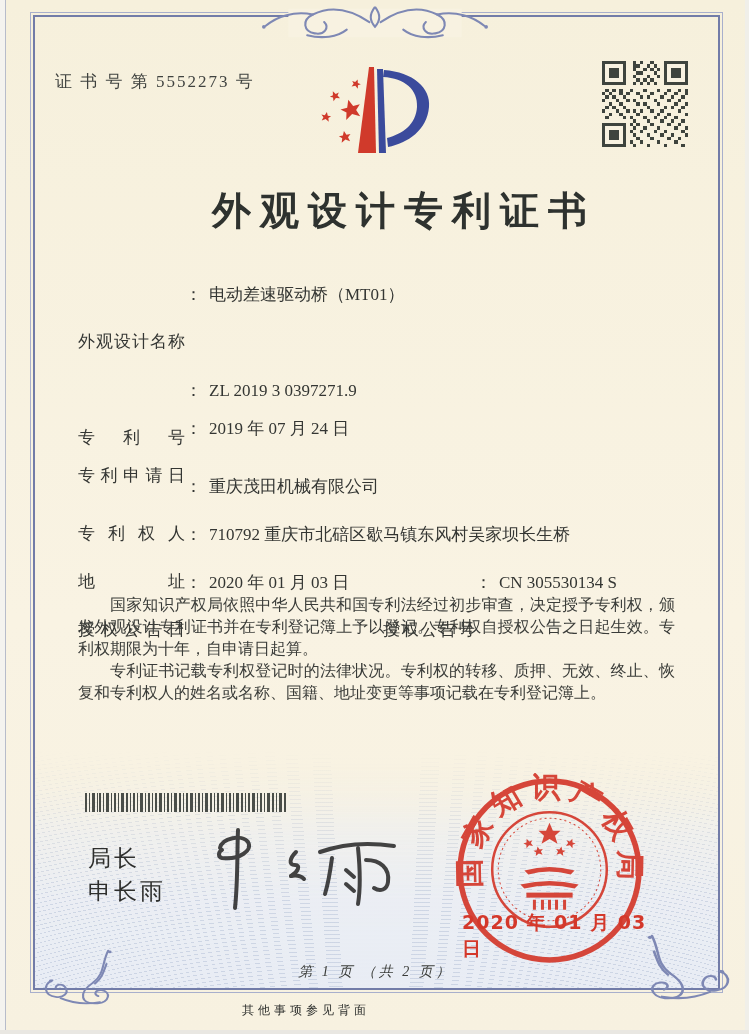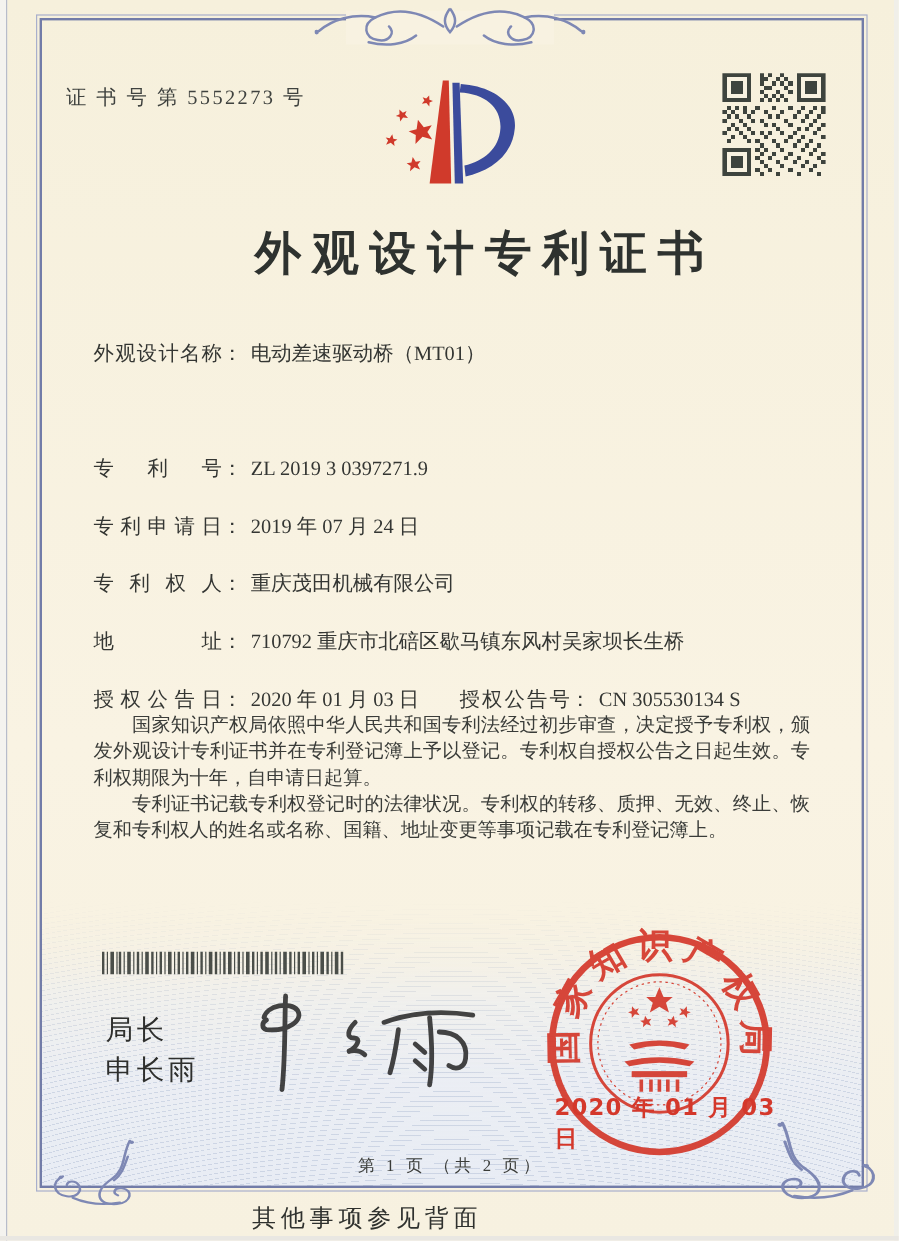--- a/index.html
+++ b/index.html
@@ -18,32 +18,32 @@
     background:
       repeating-radial-gradient(1800px 900px at 50% 215%, rgba(140,158,192,.30) 0 1px, rgba(0,0,0,0) 1px 8px),
       linear-gradient(to bottom, rgba(238,241,247,0) 0%, rgba(234,238,246,.85) 35%, #e8ecf4 100%);
     -webkit-mask-image:linear-gradient(to bottom,transparent 0,rgba(0,0,0,.6) 70px,#000 150px);
             mask-image:linear-gradient(to bottom,transparent 0,rgba(0,0,0,.6) 70px,#000 150px);}
   .abs{position:absolute;}
   .cert-no{left:55px;top:70px;font-size:17px;letter-spacing:2px;color:#3f423f;}
   .title{left:30px;top:184px;width:748px;text-align:center;font-size:39px;font-weight:bold;
          letter-spacing:9px;color:#2e322f;}
   .frow{position:absolute;left:78px;font-size:17px;color:#343633;white-space:nowrap;}
-  .lbl{display:inline-block;width:107px;text-align:justify;text-align-last:justify;vertical-align:top;}
+  .lbl{display:inline-block;width:107px;text-align:justify;text-align-last:justify;vertical-align:top;margin-top:47px;}
   .val{margin-left:7px;}
   .pair2{position:absolute;left:305px;top:0;white-space:nowrap;}
   .pair2 .lbl{width:92px;}
   .paras{left:78px;top:594px;width:597px;font-size:16px;line-height:22px;color:#3a3c39;}
   .paras p{margin:0;text-indent:2em;text-align:justify;}
   .signer{left:88px;font-size:23px;letter-spacing:3px;color:#2e2f2d;
           font-family:"Liberation Sans","DejaVu Sans",sans-serif;}
   .seal-date{left:462px;top:910px;width:190px;font-size:19px;font-weight:bold;color:#d4382b;
              letter-spacing:1px;z-index:6;font-family:"DejaVu Sans",sans-serif;}
-  .page-info{left:30px;top:963px;width:691px;text-align:center;font-size:14px;letter-spacing:3px;color:#3a3c39;z-index:5;}
-  .back-note{left:0;top:1002px;width:612px;text-align:center;font-size:20px;letter-spacing:4px;color:#2f312e;}
+  .page-info{left:30px;top:963px;width:691px;text-align:center;font-size:14px;letter-spacing:3px;color:#3a3c39;z-index:5;font-style:italic;}
+  .back-note{left:0;top:1002px;width:612px;text-align:center;font-size:12px;letter-spacing:4px;color:#2f312e;}
   svg{display:block;}
   .z5{z-index:5;}
 </style>
 </head>
 <body>
 
 <div class="page">
 
   <div class="edge-left abs"></div>
   <div class="edge-right abs"></div>
@@ -110,21 +110,21 @@
   </svg>
 
   <div class="abs title">外观设计专利证书</div>
 
   <div class="frow" style="top:283px">
     <span class="lbl">外观设计名称</span><span>：</span><span class="val">电动差速驱动桥（MT01）</span>
   </div>
   <div class="frow" style="top:379px">
     <span class="lbl">专利号</span><span>：</span><span class="val">ZL 2019 3 0397271.9</span>
   </div>
-  <div class="frow" style="top:427px">
+  <div class="frow" style="top:417px">
     <span class="lbl">专利申请日</span><span>：</span><span class="val">2019 年 07 月 24 日</span>
   </div>
   <div class="frow" style="top:475px">
     <span class="lbl">专利权人</span><span>：</span><span class="val">重庆茂田机械有限公司</span>
   </div>
   <div class="frow" style="top:523px">
     <span class="lbl">地址</span><span>：</span><span class="val">710792 重庆市北碚区歇马镇东风村吴家坝长生桥</span>
   </div>
   <div class="frow" style="top:571px">
     <span class="lbl">授权公告日</span><span>：</span><span class="val">2020 年 01 月 03 日</span>

